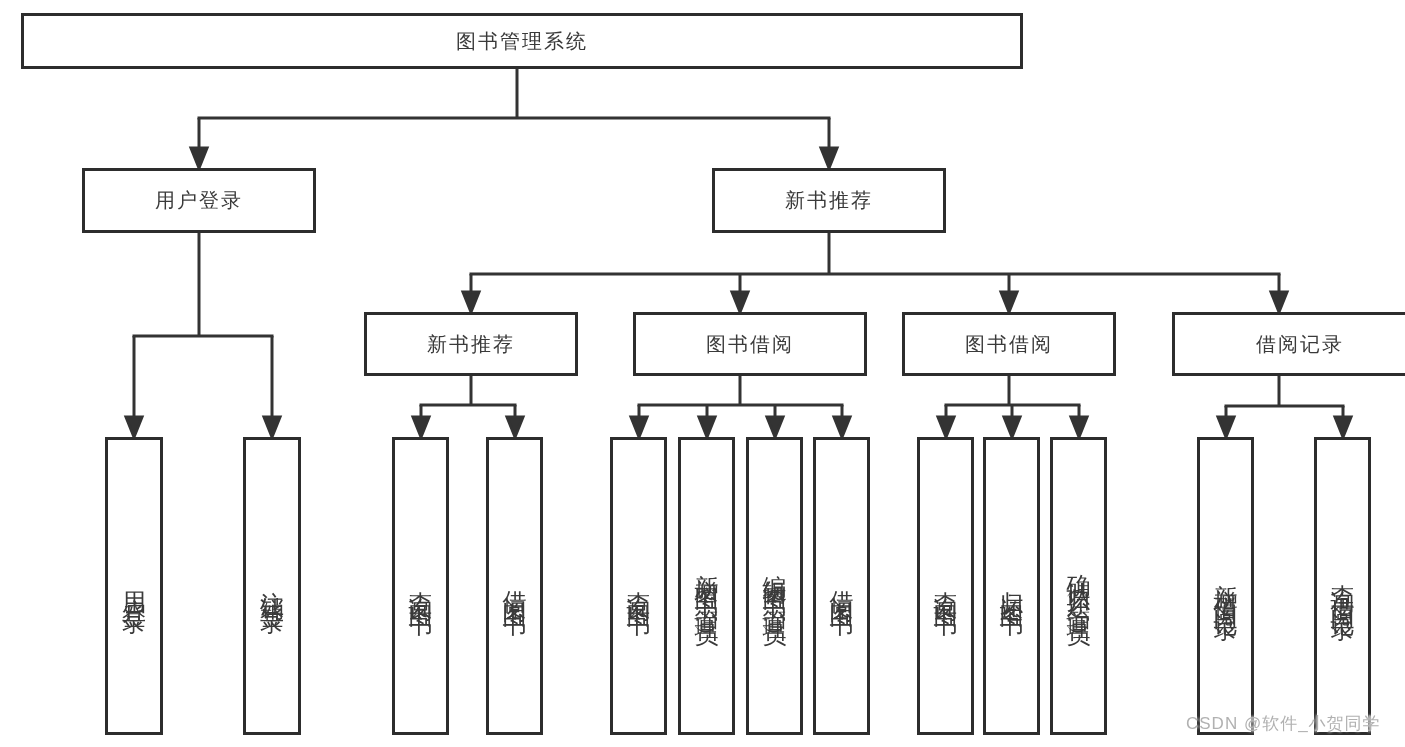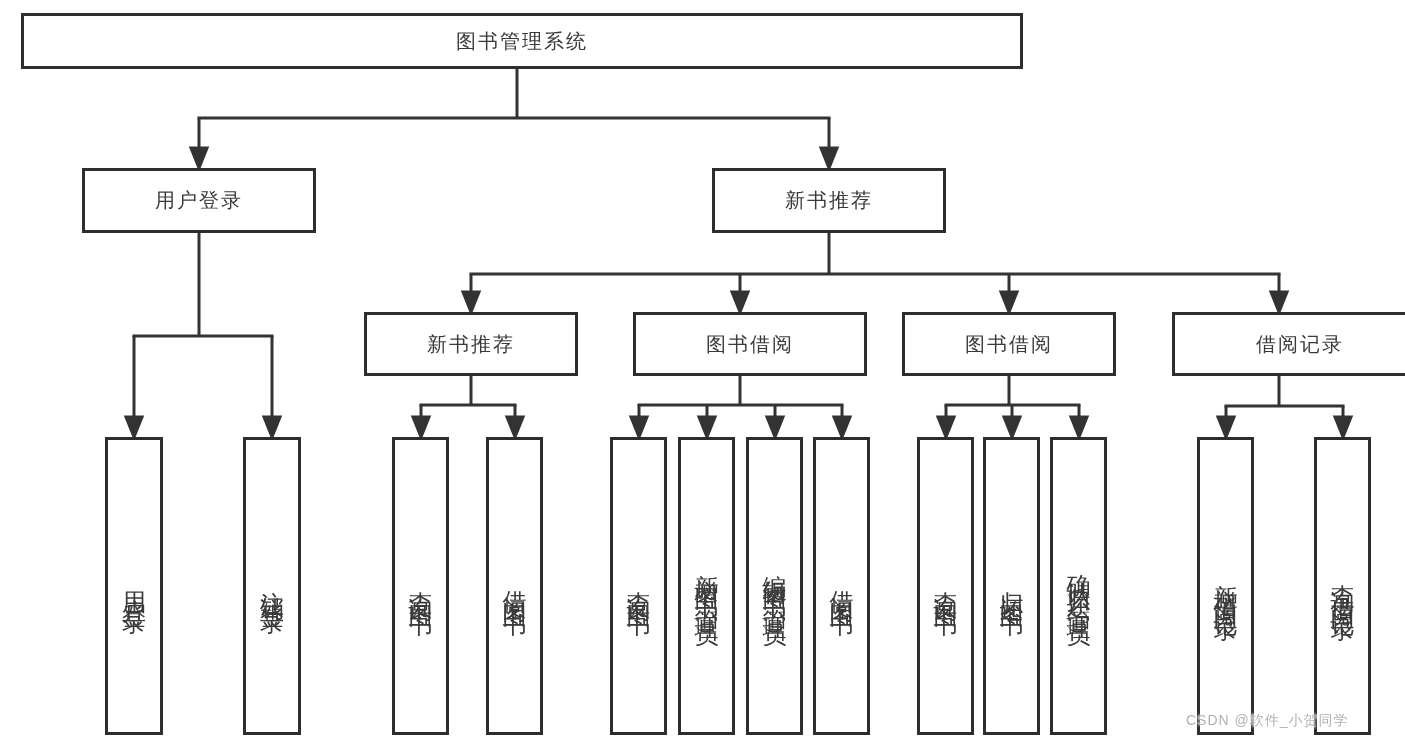--- a/index.html
+++ b/index.html
@@ -13,21 +13,21 @@
     border:3px solid #2d2d2d;background:#ffffff;color:#3a3a3a;
     display:flex;align-items:center;justify-content:center;
   }
   .hbox{font-size:20px;letter-spacing:2px;}
   .vbox .vtext{
     writing-mode:vertical-rl;text-orientation:mixed;
     font-size:24px;letter-spacing:7px;line-height:1;
   }
   .watermark{
     position:absolute;left:1186px;top:712px;z-index:5;white-space:nowrap;
-    font-size:14px;color:#b1b1b1;letter-spacing:1px;
+    font-size:17px;color:#b1b1b1;letter-spacing:1px;
     text-shadow:0 0 3px #ffffff,0 0 3px #ffffff;
   }
 </style>
 </head>
 <body>
 
 <div class="stage">
 
   <svg class="connectors" width="1405" height="747">
     <g stroke="#333333" stroke-width="3" fill="#333333">

